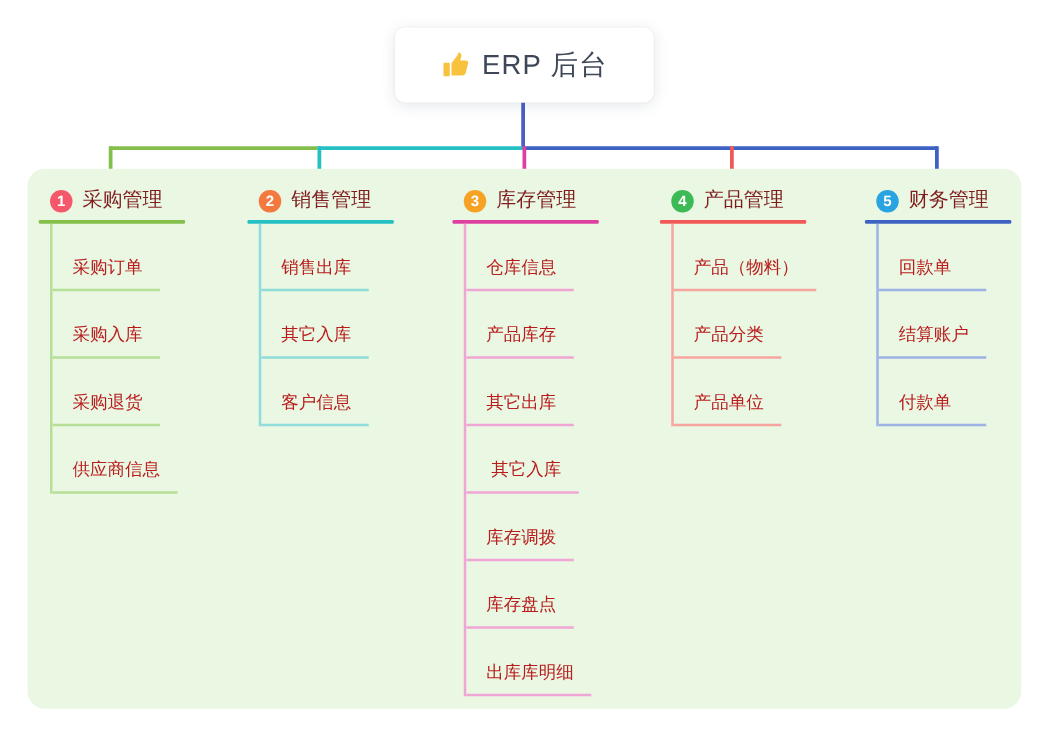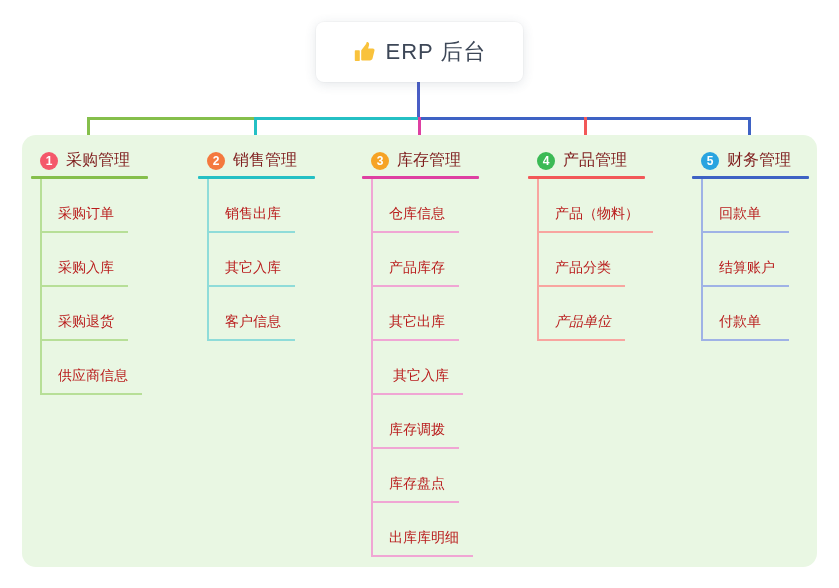--- a/index.html
+++ b/index.html
@@ -153,21 +153,21 @@
     </div>
     <div class="branch-underline" style="background: rgb(242, 88, 88);"></div>
     <div class="children" style="border-left-color: rgb(248, 165, 160);">
           <div class="child">
             <span class="child-label" style="border-bottom-color: rgb(248, 165, 160); margin-top: 11px;">产品（物料）</span>
           </div>
           <div class="child">
             <span class="child-label" style="border-bottom-color: rgb(248, 165, 160);">产品分类</span>
           </div>
           <div class="child">
-            <span class="child-label" style="border-bottom-color: rgb(248, 165, 160); font-style: italic;">产品单位</span>
+            <span class="child-label" style="border-bottom-color: rgb(248, 165, 160);">产品单位</span>
           </div>
         </div>
   </div>
 
   <div class="branch" style="left: 692px;">
     <div class="branch-header">
       <span class="badge" style="background: rgb(41, 164, 224);">5</span>
       <span class="branch-title">财务管理</span>
     </div>
     <div class="branch-underline" style="background: rgb(62, 98, 196);"></div>

